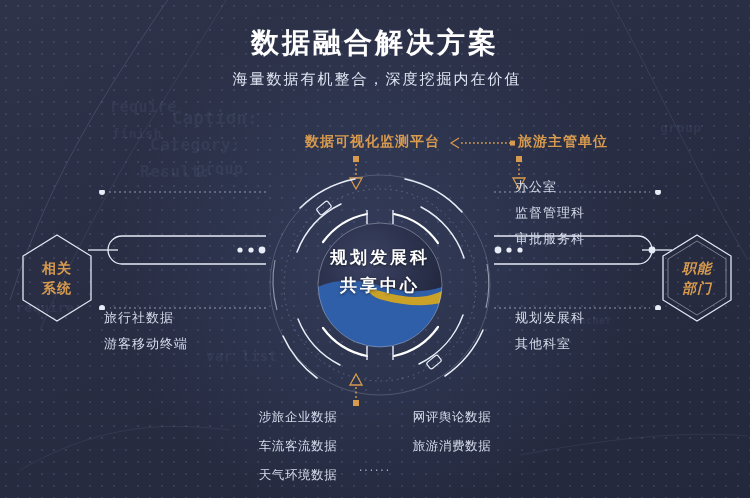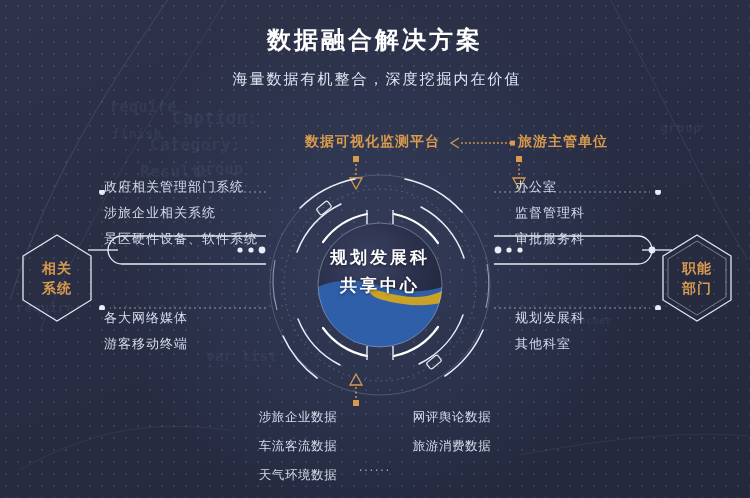--- a/index.html
+++ b/index.html
@@ -26,21 +26,21 @@
     position:absolute;color:rgba(150,170,215,.085);
     font-family:"DejaVu Sans Mono","Liberation Mono",monospace;
     font-weight:700;letter-spacing:.5px;white-space:nowrap;
     pointer-events:none;user-select:none;
   }
   .swoosh{position:absolute;inset:0;pointer-events:none;}
 
   
   .title{
     position:absolute;left:0;right:0;top:24px;text-align:center;
-    color:#ffffff;font-size:24px;font-weight:700;letter-spacing:3px;
+    color:#ffffff;font-size:28px;font-weight:700;letter-spacing:3px;
   }
   .subtitle{
     position:absolute;left:4px;right:0;top:70px;text-align:center;
     color:#dfe5f3;font-size:15px;letter-spacing:2px;
   }
 
   
   .toplabel{
     position:absolute;color:#d79a4e;font-size:14px;font-weight:700;letter-spacing:1px;
     white-space:nowrap;
@@ -73,21 +73,21 @@
   }
 
   
   .hex{position:absolute;width:78px;height:92px;}
   .hex .label{
     position:absolute;inset:0;display:flex;flex-direction:column;
     align-items:center;justify-content:center;
     color:#d79a4e;font-size:14px;font-weight:700;letter-spacing:1px;line-height:20px;
   }
   #hex-left{left:18px;top:232px;}
-  #hex-right{left:658px;top:232px;}
+  #hex-right{left:658px;top:232px;font-style:italic;}
 
   
   #center{position:absolute;left:255px;top:160px;width:250px;height:250px;}
   #center svg{position:absolute;inset:0;}
   #center .hubtext{
     position:absolute;left:0;right:0;top:84px;text-align:center;
     color:#ffffff;font-size:17px;font-weight:700;letter-spacing:3px;line-height:28px;
     text-shadow:0 1px 3px rgba(0,0,0,.55);
   }
   .vconn{position:absolute;}
@@ -250,27 +250,22 @@
         <path d="M112,128 C132,132 150,140 172,136 C182,134 190,130 196,126 L196,140 C176,148 150,146 128,140 C120,138 114,134 112,128 Z" fill="#c9a227"></path>
       </g>
       <circle cx="125" cy="125" r="62" fill="none" stroke="rgba(232,236,247,.35)" stroke-width="1"></circle>
     </svg>
     <div class="hubtext">
       <div>规划发展科</div>
       <div>共享中心</div>
     </div>
   </div>
 
-  <div class="listcol" id="left-top">
-    <div class="item">政府相关管理部门系统</div>
-    <div class="item">涉旅企业相关系统</div>
-    <div class="item">景区硬件设备、软件系统</div>
-  </div>
   <div class="listcol" id="left-bottom">
-    <div class="item">各大网络媒体</div>
+    <div class="item">旅行社数据</div>
     <div class="item">游客移动终端</div>
   </div>
 
   <div class="listcol" id="right-top">
     <div class="item">办公室</div>
     <div class="item">监督管理科</div>
     <div class="item">审批服务科</div>
   </div>
   <div class="listcol" id="right-bottom">
     <div class="item">规划发展科</div>

